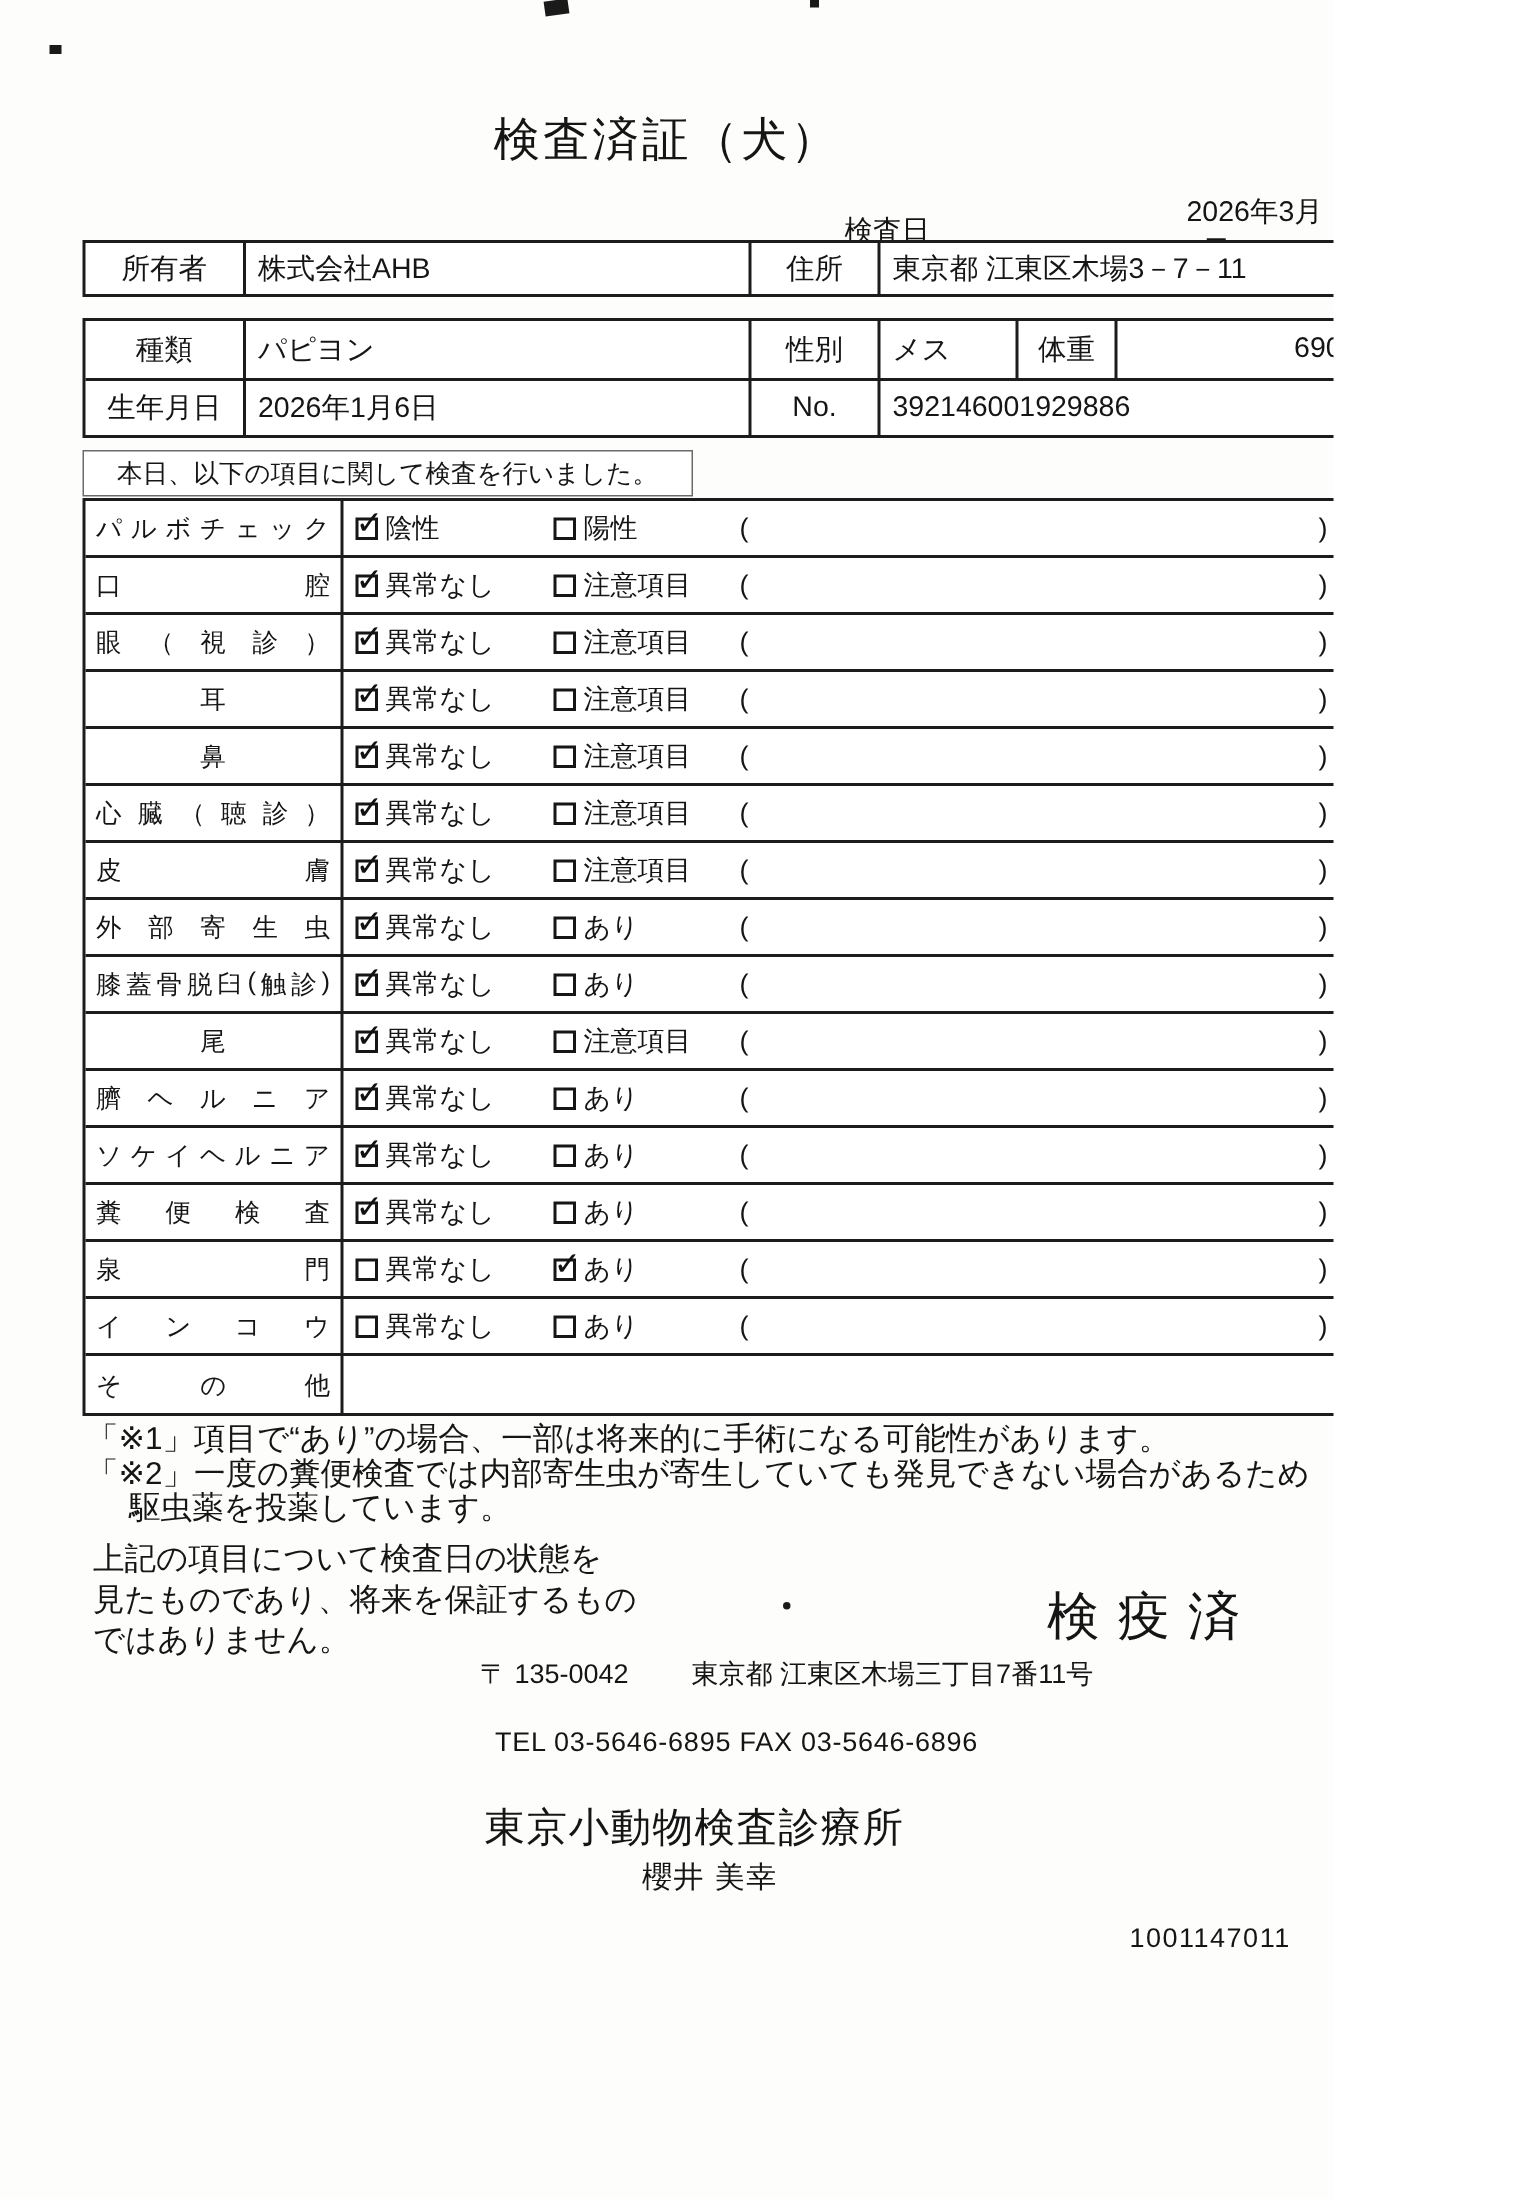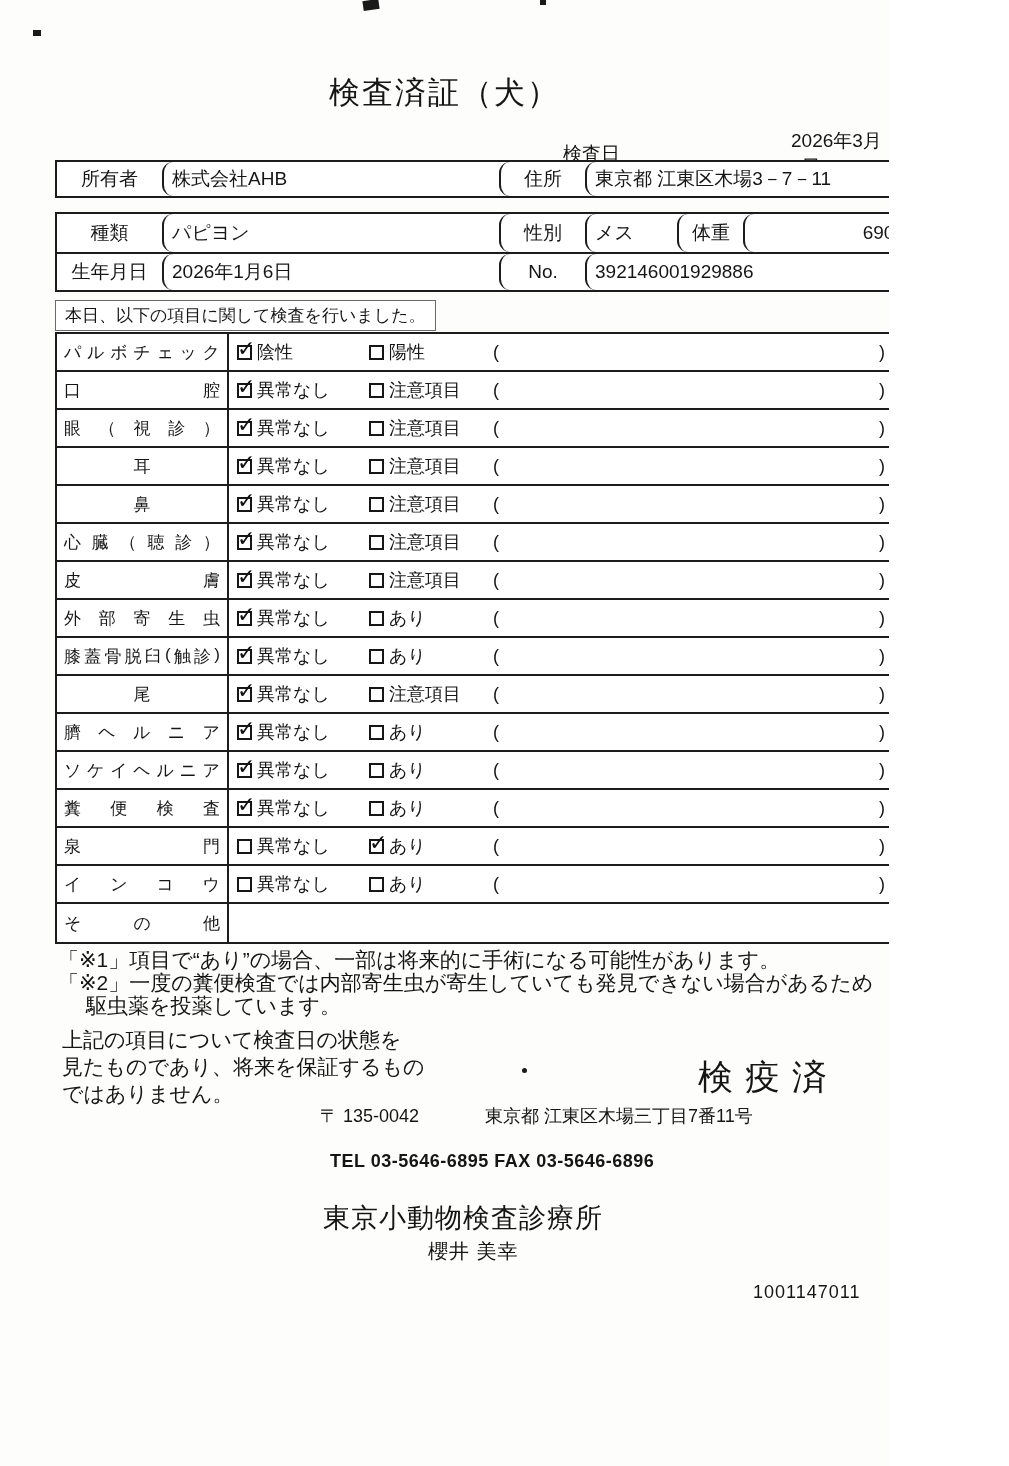--- a/index.html
+++ b/index.html
@@ -19,30 +19,30 @@
 
   .insp-date-label { position:absolute; left:563px; top:129px; font-size:19px;margin-top:12px; }
   .insp-date-value { position:absolute; left:791px; top:128px; font-size:19px; }
 
   .info-table { position:absolute; border:2px solid #1c1c1c; background:#fff; }
   .owner-table { left:55px; top:160px; width:880px; height:38px; display:flex; }
   .pet-table   { left:55px; top:212px; width:880px; }
   .info-row { display:flex; height:38px; }
   .info-row + .info-row { border-top:2px solid #1c1c1c; }
   .info-cell { display:flex; align-items:center; font-size:19px; padding:0 8px; height:100%; }
-  .info-cell + .info-cell { border-left:2px solid #1c1c1c;border-radius:11px; }
+  .info-cell + .info-cell { border-left:2px solid #1c1c1c; }
   .lab { justify-content:center; padding:0 4px; }
   .w105 { width:105px; flex:none; } .w337 { width:337px; flex:none; }
   .w86 { width:86px; flex:none; }  .w92 { width:92px; flex:none; }
   .w66 { width:66px; flex:none; }  .grow { flex:1; }
   .weight-cell { justify-content:flex-end; padding-right:12px; }
   .weight-cell .wu { margin-left:16px; }
 
   .statement-box { position:absolute; left:55px; top:300px; border:1px solid #6a6a6a;
-                   padding:3px 9px; font-size:17px; background:#fff; }
+                   padding:3px 22px; font-size:17px; background:#fff; }
 
   .check-table { position:absolute; left:55px; top:332px; width:845px;
                  border:2px solid #1c1c1c; background:#fff; }
   .check-row { position:relative; display:flex; height:38px; border-bottom:2px solid #1c1c1c; }
   .check-row:last-child { border-bottom:none; }
   .row-label { width:172px; flex:none; border-right:2px solid #1c1c1c;
                display:flex; align-items:center; padding:0 7px; font-size:17px; }
   .jchars { display:flex; justify-content:space-between; width:100%; }
   .jchars.single { justify-content:center; }
   .row-content { flex:1; display:flex; align-items:center; padding:0 8px; font-size:18px; }
@@ -57,22 +57,22 @@
   .row-note { position:absolute; right:-40px; top:50%; transform:translateY(-50%);
               font-size:17px; white-space:nowrap; }
 
   .footnotes { position:absolute; left:58px; top:948px; font-size:21px; line-height:23px; }
   .footnotes .indent { margin-left:28px; }
 
   .disclaimer { position:absolute; left:62px; top:1026px; font-size:21px; line-height:27px; }
 
   .stamp { position:absolute; left:698px; top:1054px; font-size:35px; letter-spacing:12px; }
 
-  .contact-line { position:absolute; left:320px; top:1104px; display:flex; gap:66px; font-size:18px; }
-  .tel-line { position:absolute; left:330px; top:1151px; font-size:18px; letter-spacing:0.5px;font-weight:bold; }
+  .contact-line { position:absolute; left:320px; top:1104px; display:flex; gap:42px; font-size:18px; }
+  .tel-line { position:absolute; left:330px; top:1151px; font-size:18px; letter-spacing:0.5px; }
 
   .clinic-name { position:absolute; left:323px; top:1200px; font-size:27px; letter-spacing:1px; }
   .examiner-name { position:absolute; left:428px; top:1238px; font-size:20px; letter-spacing:1px; }
   .serial-number { position:absolute; left:753px; top:1282px; font-size:18px; letter-spacing:1px; }
 </style>
 </head>
 <body>
 
 <div class="page">
 

